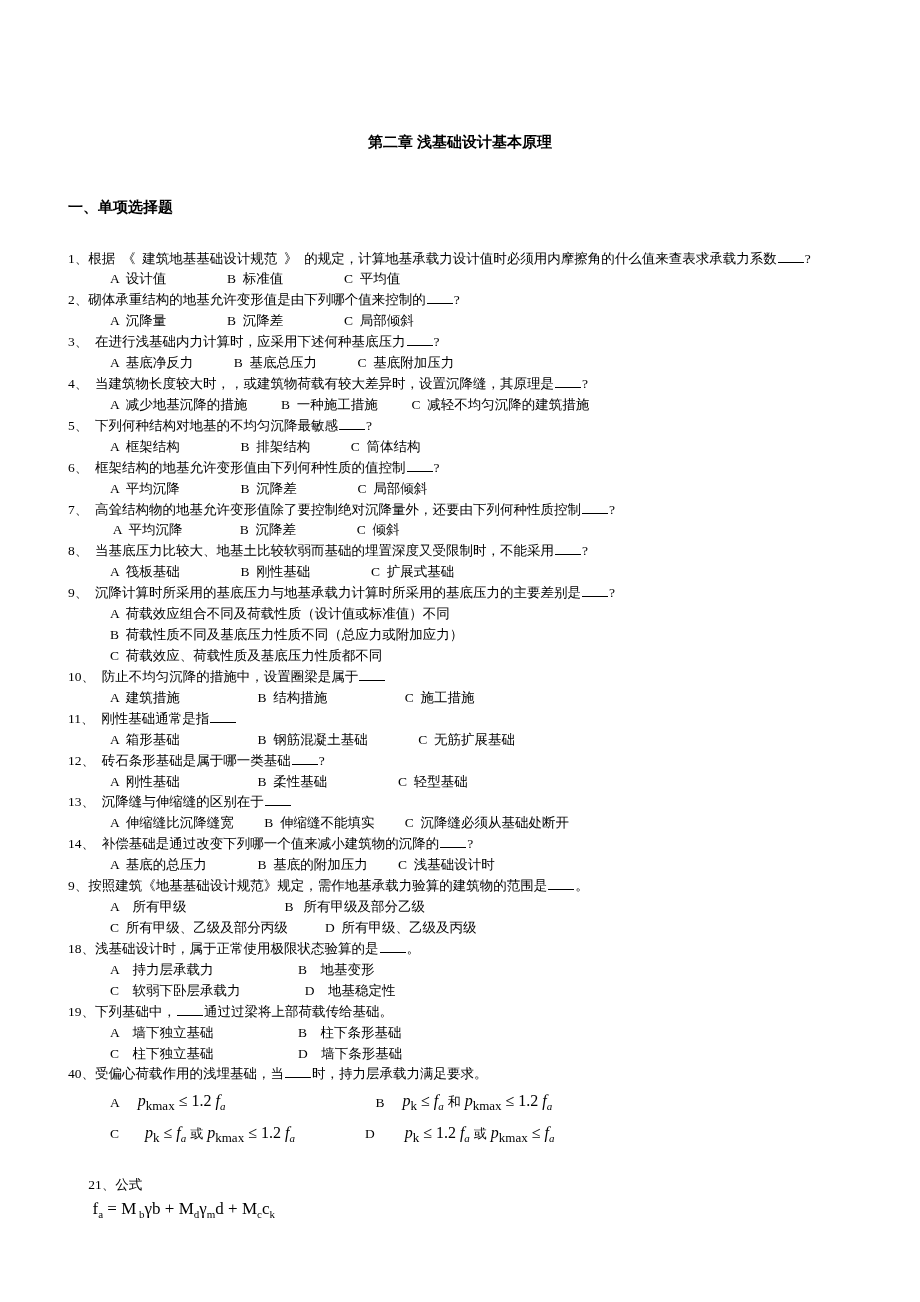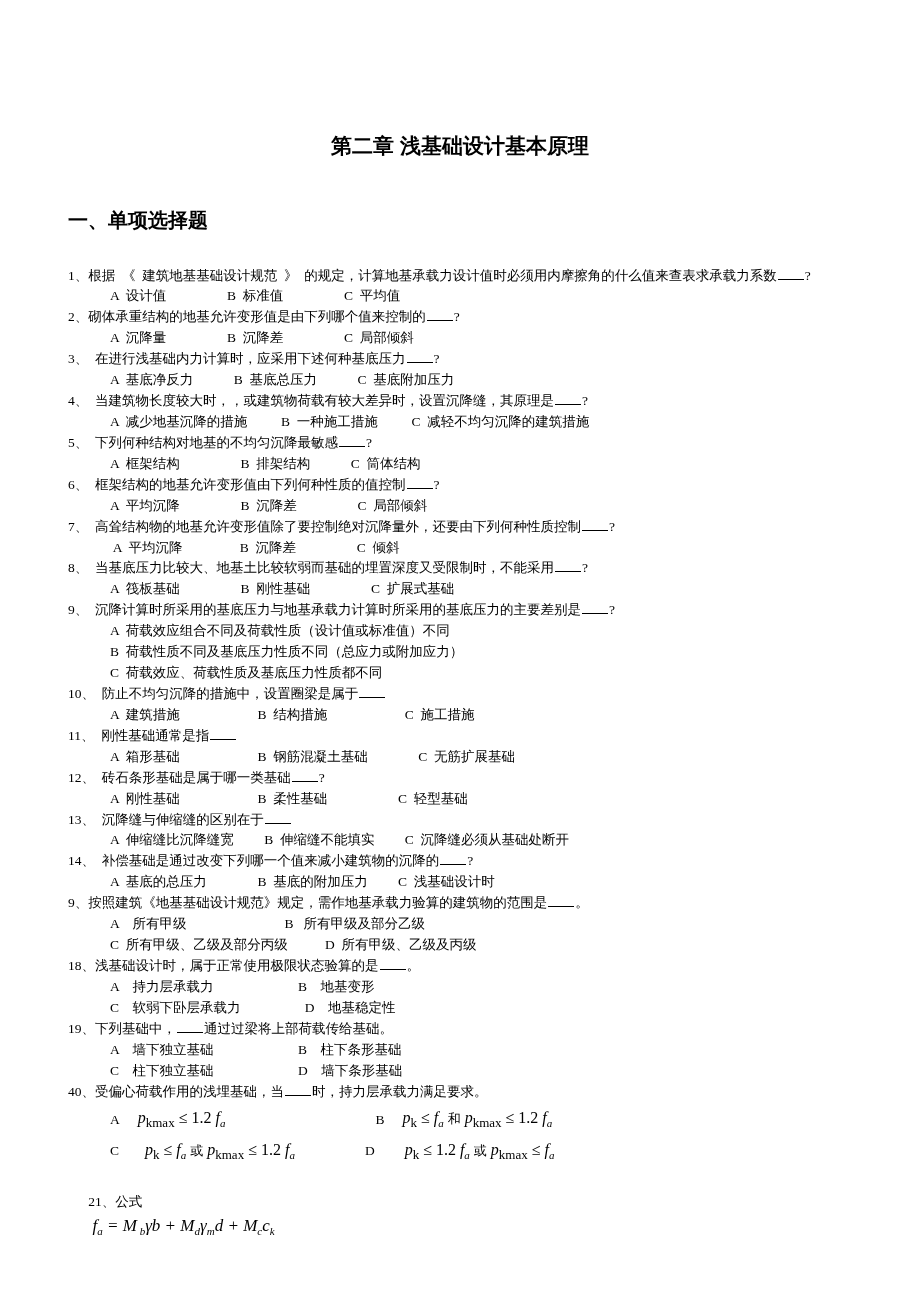--- a/index.html
+++ b/index.html
@@ -15,27 +15,27 @@
       line-height: 1.55;
     }
     .page {
       padding: 130px 68px 40px 68px;
       box-sizing: border-box;
     }
     .title {
       text-align: center;
       font-family: "SimHei", "黑体", sans-serif;
       font-weight: bold;
-      font-size: 21px;
+      font-size: 15px;
       margin-bottom: 42px;
     }
     .section-heading {
       font-family: "SimHei", "黑体", sans-serif;
       font-weight: bold;
-      font-size: 20px;
+      font-size: 15px;
       margin-bottom: 30px;
     }
     .q {
       margin: 0;
       padding: 0 0 0 0;
     }
     .q-line {
       white-space: pre;
     }
     .opts {
@@ -60,21 +60,21 @@
     .formula-row .lab {
       font-size: 13.5px;
       margin-right: 18px;
     }
     .formula-row .spacer { display:inline-block; }
     .math { font-family: "Times New Roman", serif; font-style: italic; font-size: 16px; }
     .math .rm { font-style: normal; }
     .math sub { font-size: 13px; font-style: normal; }
     .math .sub-it { font-size: 11px; font-style: italic; }
     .q21-line { padding-left: 0; }
-    .q21-math { font-family: "Times New Roman", serif; font-style: italic; font-size: 17px; margin-top: 18px; }
+    .q21-math { font-family: "Times New Roman", serif; font-size: 17px; margin-top: 18px; }
     .q21-math sub { font-size: 11px; }
   </style>
 </head>
 <body>
 
 <div class="page">
 
   <div class="title">第二章  浅基础设计基本原理</div>
 
   <div class="section-heading">一、单项选择题</div>

